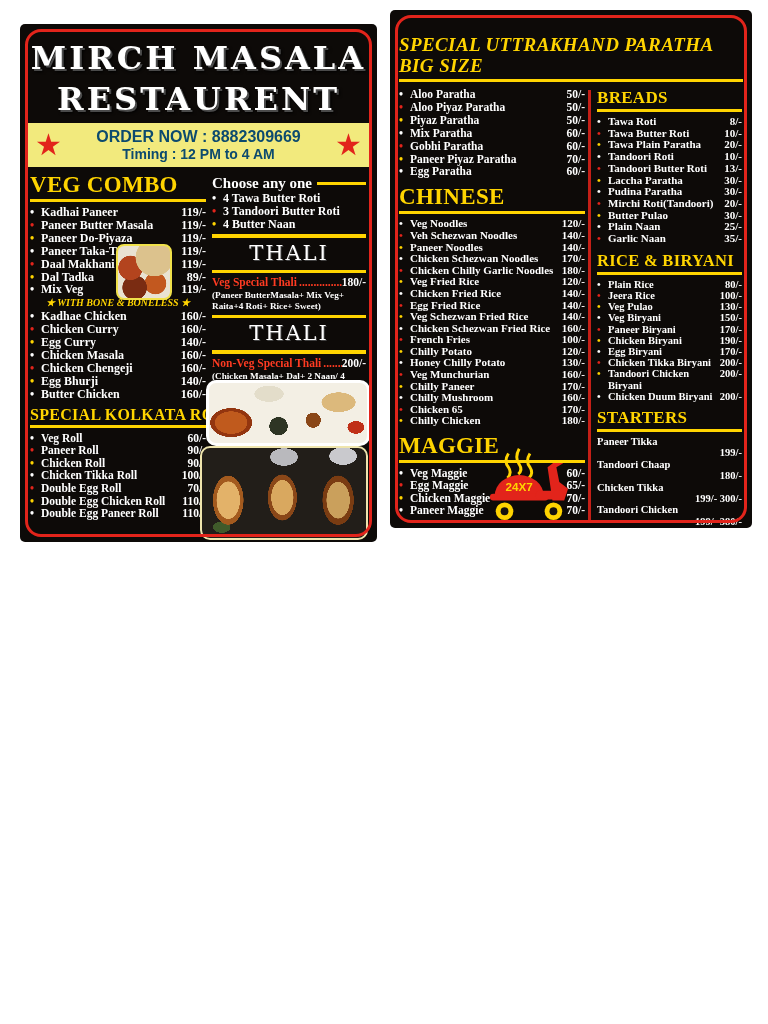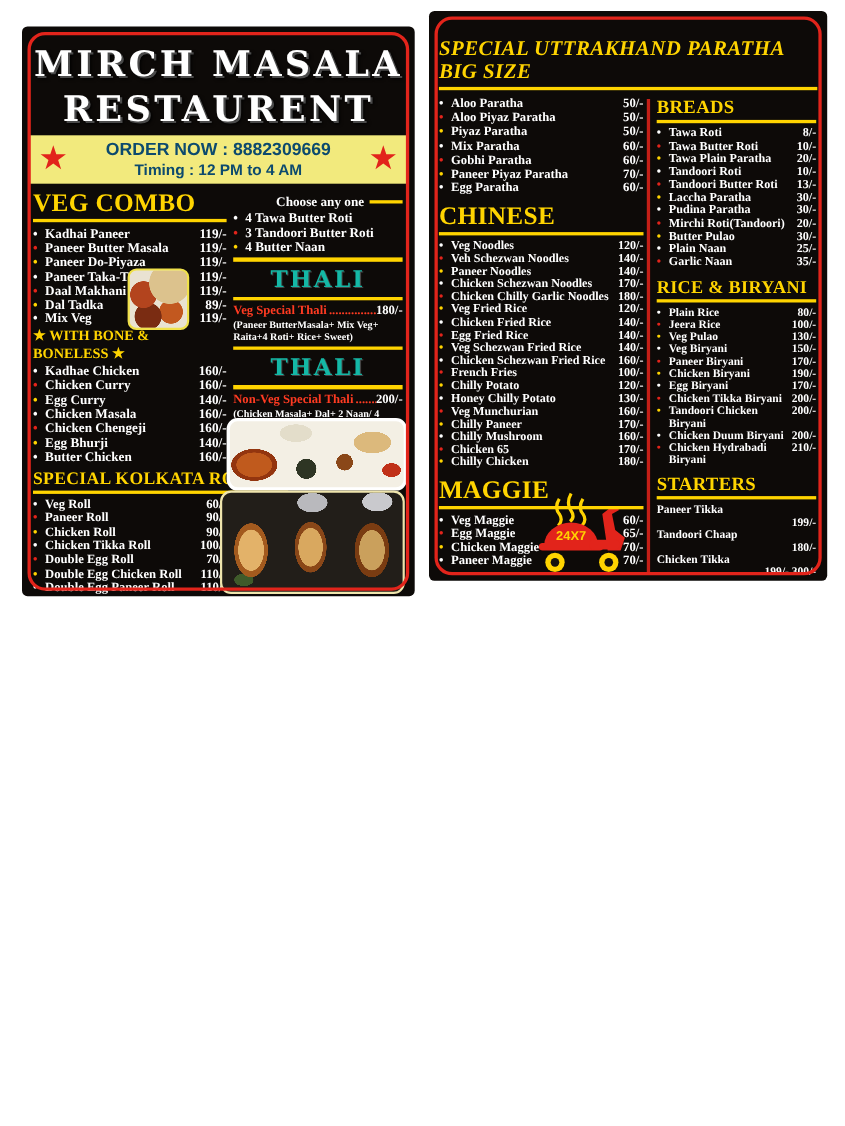--- a/index.html
+++ b/index.html
@@ -20,38 +20,38 @@
   .banner-mid{flex:1;text-align:center;font-family:"Liberation Sans",sans-serif;color:#0c4a6e;font-weight:bold;}
   .banner-l1{font-size:16px;line-height:18px;}
   .banner-l2{font-size:14px;line-height:17px;}
 
   .col-a{position:absolute;left:10px;top:148px;width:176px;z-index:2;}
   .col-b{position:absolute;left:192px;top:150px;width:154px;z-index:2;}
 
   .sec-hdr{font-size:23px;font-weight:bold;color:#ffd400;border-bottom:3px solid #ffd400;padding-bottom:1px;margin-bottom:4px;letter-spacing:0.3px;}
   .red-under{border-bottom-color:#e2241b;}
   .kol-hdr{font-size:16px;white-space:nowrap;width:232px;margin-top:5px;}
-  .sub{font-size:13px;font-weight:bold;color:#ffd400;margin:1px 0 2px 0;}
+  .sub{font-size:10px;font-weight:bold;color:#ffd400;text-align:center;margin:1px 0 2px 0;font-style:italic;}
 
   .row{display:flex;align-items:baseline;font-weight:bold;color:#ffffff;font-size:12px;line-height:12.9px;}
   .dot{width:11px;flex:0 0 11px;}
   .dot::before{content:"\2022";}
   .list > div:nth-of-type(3n+1) .dot{color:#ffffff;}
   .list > div:nth-of-type(3n+2) .dot{color:#e2241b;}
   .list > div:nth-of-type(3n)   .dot{color:#ffd400;}
   .nm{padding-right:2px;}
   .pr{margin-left:auto;text-align:right;}
   .rolls-list .row{font-size:11.5px;line-height:12.6px;align-items:center;}
   .mt6{margin-top:6px;}
 
-  .choose-title{display:flex;align-items:center;color:#fff;font-weight:bold;font-size:12px;line-height:18px;margin-left:39px;}
+  .choose-title{display:flex;align-items:center;color:#fff;font-weight:bold;font-size:15px;line-height:18px;}
   .yline{flex:1;height:3px;background:#ffd400;margin-left:5px;}
   .opt-list .row{font-size:12px;line-height:12.8px;}
   .ybar{height:3.5px;background:#ffd400;margin:4px 0 3px 0;}
-  .thali-h{font-family:"DejaVu Serif",serif;font-weight:bold;color:#14b8a6;text-align:center;font-size:21px;line-height:25px;letter-spacing:2px;text-shadow:1px 1px 0 #444;}
+  .thali-h{font-family:"DejaVu Serif",serif;font-weight:normal;color:#ffffff;text-align:center;font-size:21px;line-height:25px;letter-spacing:2px;text-shadow:1px 1px 0 #444;}
   .t-line{display:flex;align-items:baseline;font-weight:bold;font-size:11.5px;line-height:13px;color:#ff3b22;margin-top:2px;}
   .t-dots{flex:1;overflow:hidden;white-space:nowrap;padding:0 2px;}
   .t-pr{color:#ffffff;}
   .t-desc{color:#ffffff;font-weight:bold;font-size:9.2px;line-height:10.3px;margin-top:1px;}
 
   
   .photo{position:absolute;z-index:3;border-radius:8px;}
   .photo-veg{left:96px;top:220px;width:52px;height:52px;border:2px solid #f0e14a;
     background:radial-gradient(circle at 70% 22%,#dcc28d 0 34%,rgba(0,0,0,0) 35%),
       radial-gradient(circle at 24% 42%,#b3441e 0 24%,rgba(0,0,0,0) 25%),
@@ -628,25 +628,20 @@
             <span class="nm">Tandoori Chicken Biryani</span>
             <span class="pr">200/-</span>
           </div>
 
           <div class="row">
             <span class="dot"></span>
             <span class="nm">Chicken Duum Biryani</span>
             <span class="pr">200/-</span>
           </div>
 
-          <div class="row">
-            <span class="dot"></span>
-            <span class="nm">Chicken Hydrabadi Biryani</span>
-            <span class="pr">210/-</span>
-          </div>
         </div>
 
       <div class="sec-hdr mt6">STARTERS</div>
       <div class="list starters-list">
 
           <div class="row">
             <span class="nm">Paneer Tikka</span>
             <span class="pr">199/-</span>
           </div>
 

